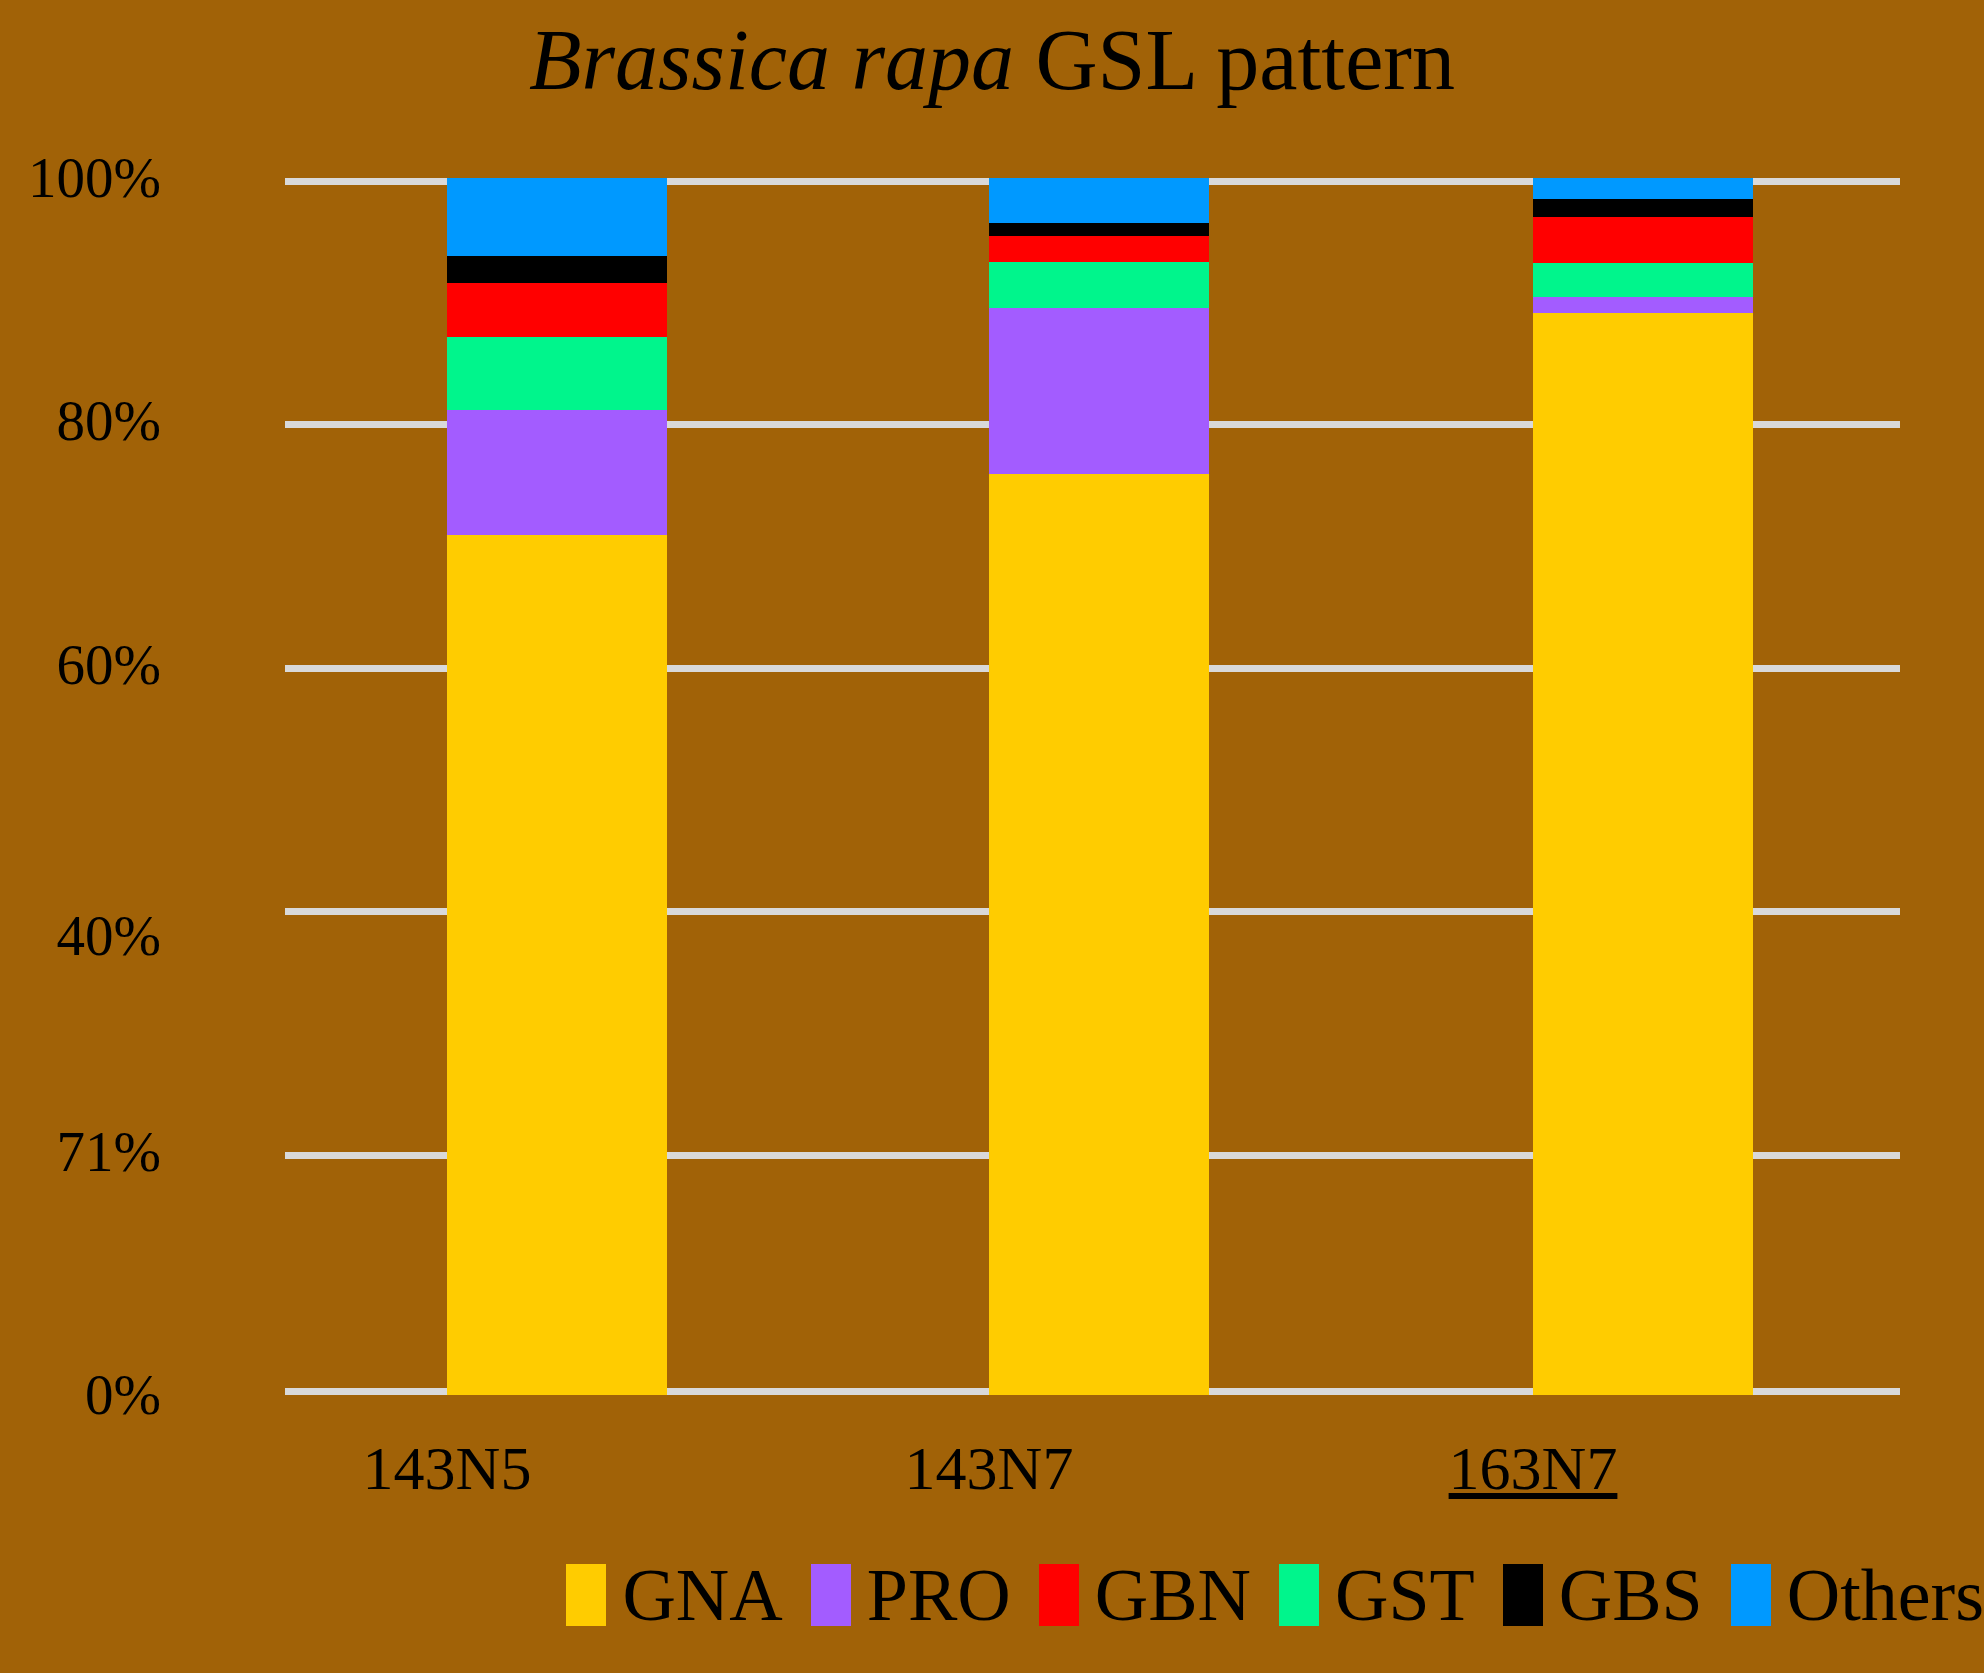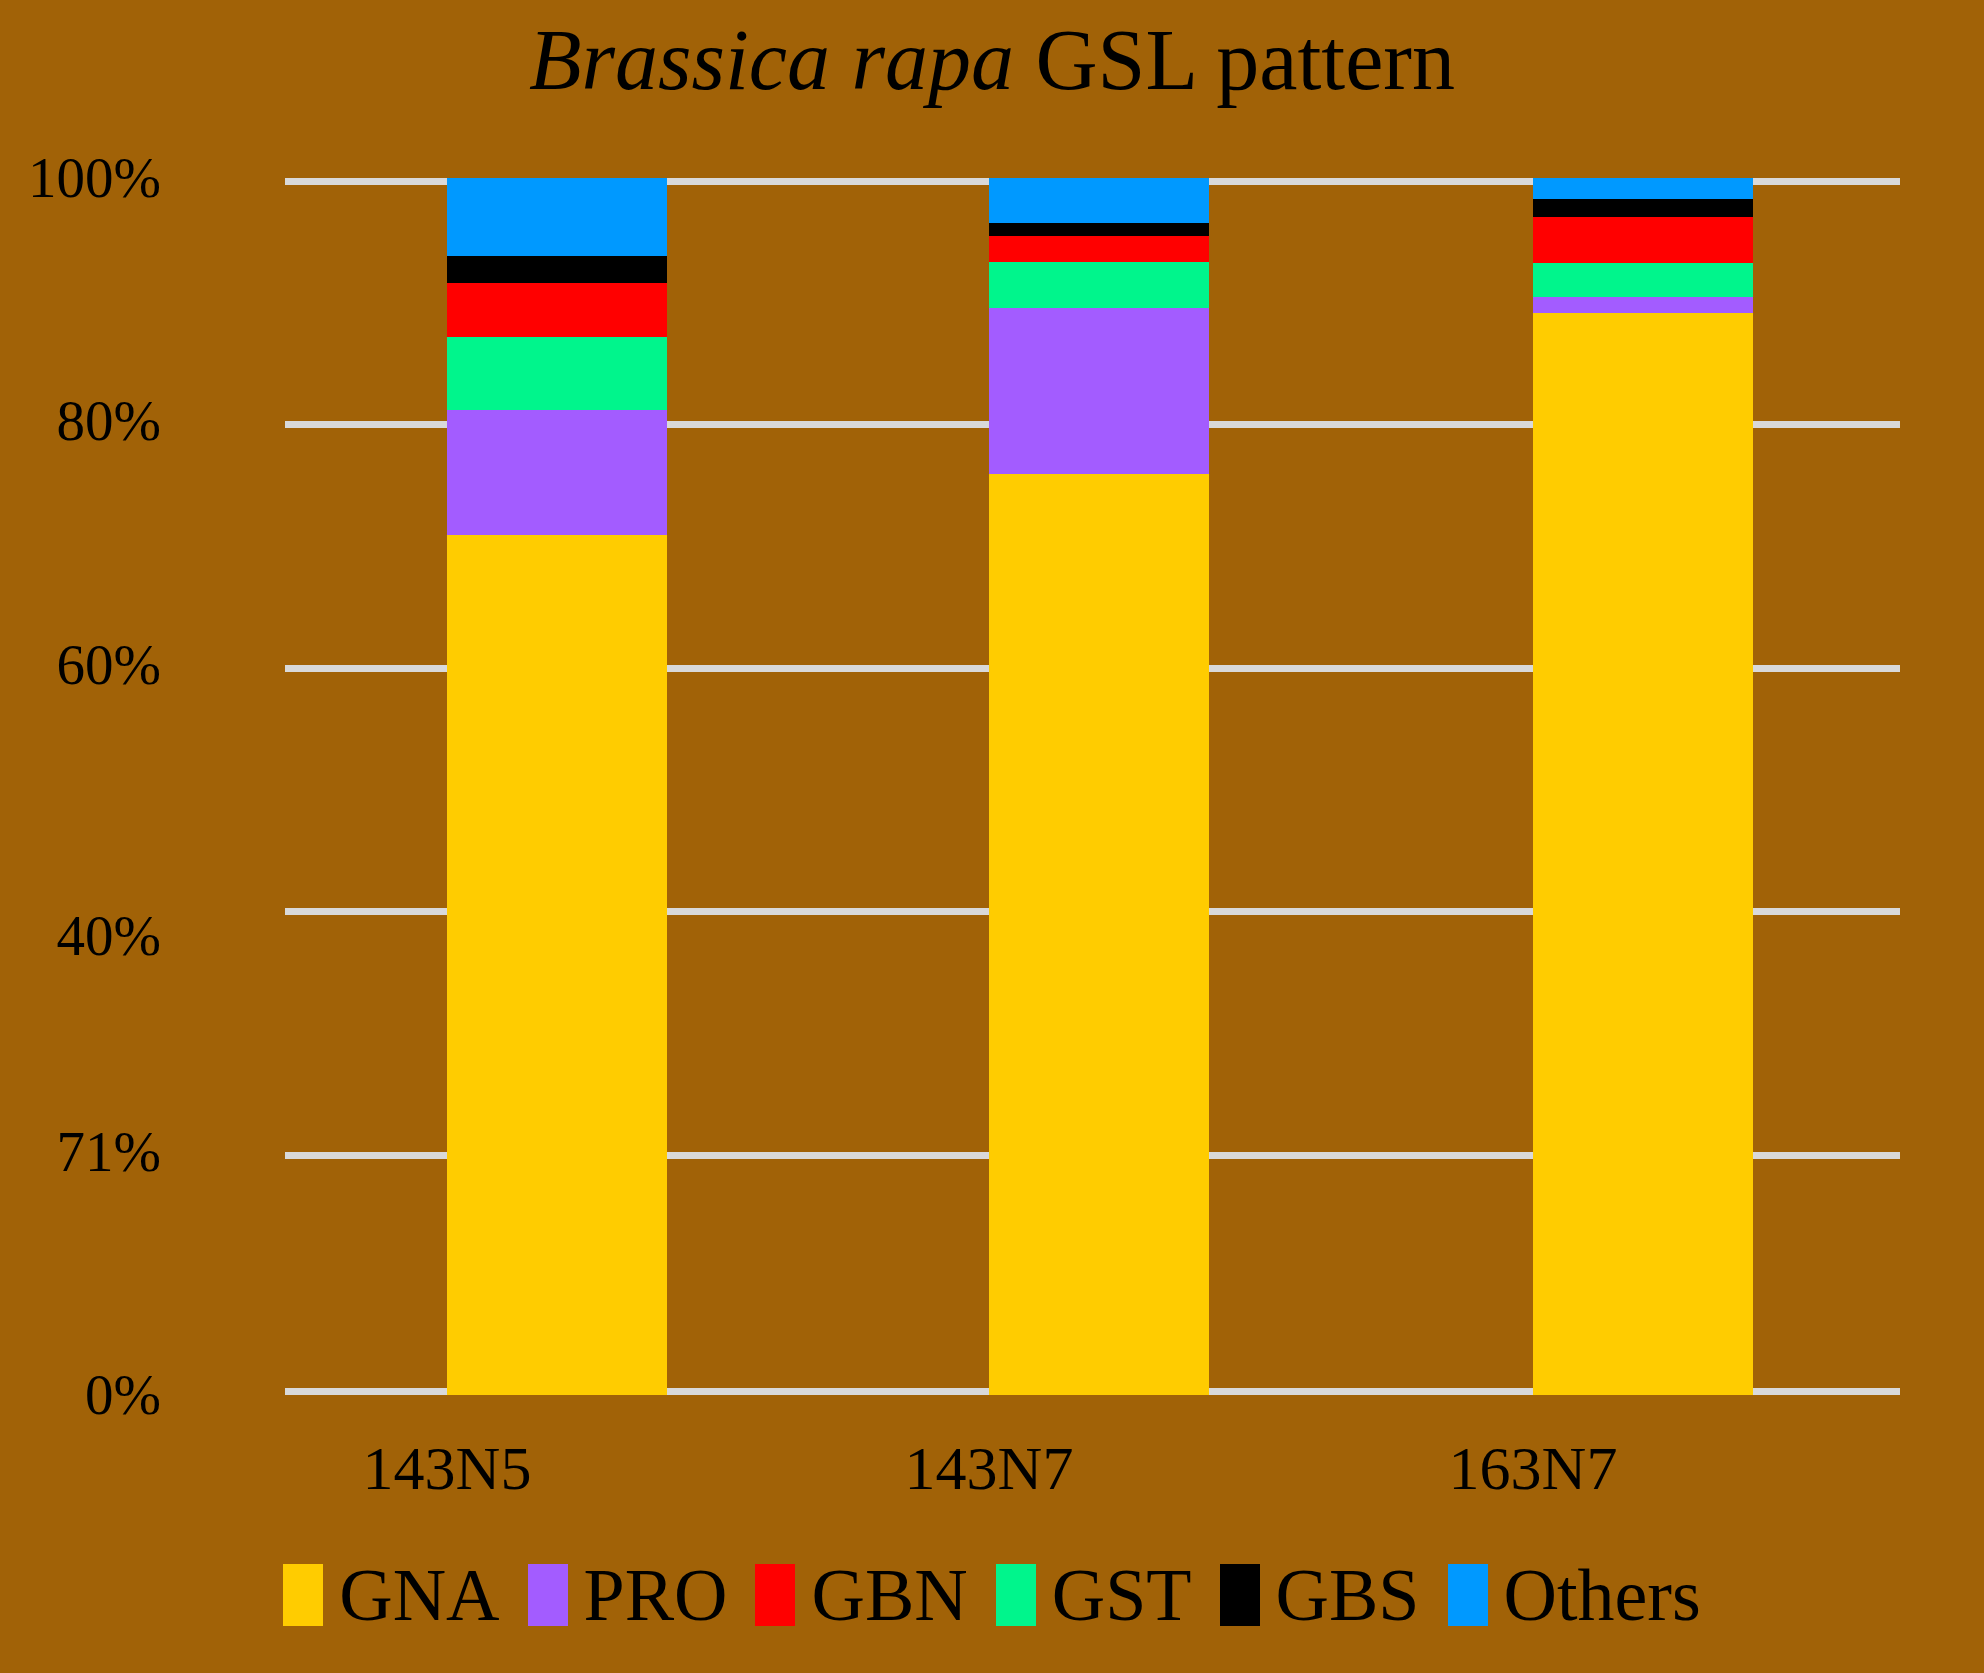--- a/index.html
+++ b/index.html
@@ -103,21 +103,21 @@
 
   
   #legend {
     position: absolute;
     top: 1552px;
     left: 0;
     width: 1984px;
     display: flex;
     flex-direction: row;
     align-items: center;
-    justify-content: center;
+    justify-content: flex-end;
     gap: 28px;
     white-space: nowrap;
   }
   .legend-item {
     display: flex;
     flex-direction: row;
     align-items: center;
     gap: 16px;
   }
   .legend-swatch {
@@ -183,21 +183,21 @@
           <div class="seg" style="background: rgb(255, 0, 0); bottom: 93%; height: 3.8%;"></div>
           <div class="seg" style="background: rgb(0, 0, 0); bottom: 96.8%; height: 1.5%;"></div>
           <div class="seg" style="background: rgb(0, 153, 255); bottom: 98.3%; height: 1.7%;"></div>
         </div>
     </div>
 
   </div>
 
   <div class="xtick" style="left:237px;">143N5</div>
   <div class="xtick" style="left:779px;">143N7</div>
-  <div class="xtick" style="left:1323px;">163N7</div>
+  <div class="xtick" style="left:1323px;text-decoration:underline;">163N7</div>
 
   <div id="legend">
       <div class="legend-item">
         <span class="legend-swatch" style="background: rgb(255, 204, 0);"></span>
         <span class="legend-label">GNA</span>
       </div>
       <div class="legend-item">
         <span class="legend-swatch" style="background: rgb(163, 92, 255);"></span>
         <span class="legend-label">PRO</span>
       </div>

